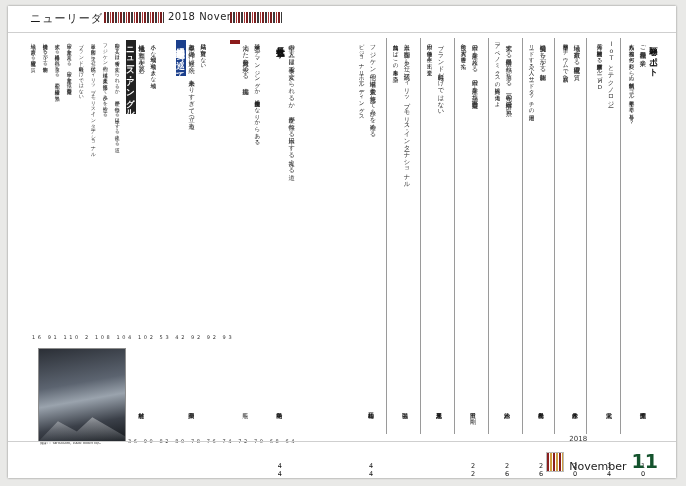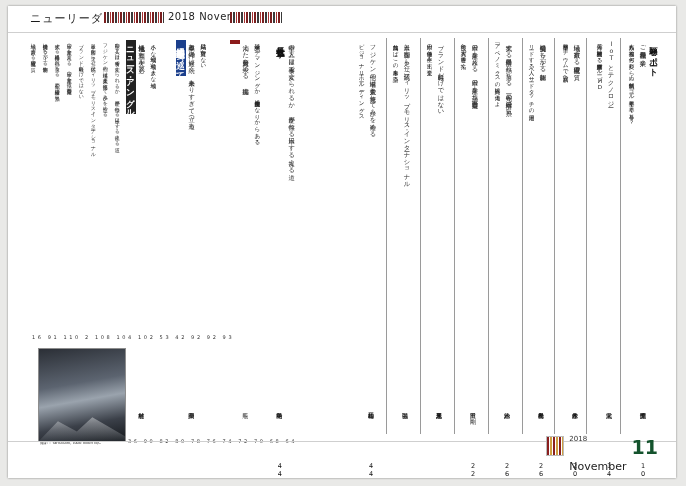--- a/index.html
+++ b/index.html
@@ -47,21 +47,21 @@
   .ftr{
     position:absolute;left:0;bottom:0;width:668px;height:36px;
     border-top:1px solid #cfcfcf;
   }
   .url{
     position:absolute;left:32px;bottom:13px;
     font-size:9px;color:#222;
   }
   .folio{
     position:absolute;right:18px;bottom:6px;
-    display:flex;gap:5px;
+    display:flex;align-items:flex-end;gap:5px;
   }
   .folio-bars{
     width:16px;height:18px;
     background:
       repeating-linear-gradient(90deg,
         #8a1f1f 0px,#8a1f1f 2px,
         #ffffff 2px,#ffffff 3px,
         #d0a040 3px,#d0a040 5px,
         #ffffff 5px,#ffffff 6px);
     border:1px solid #bbb;

